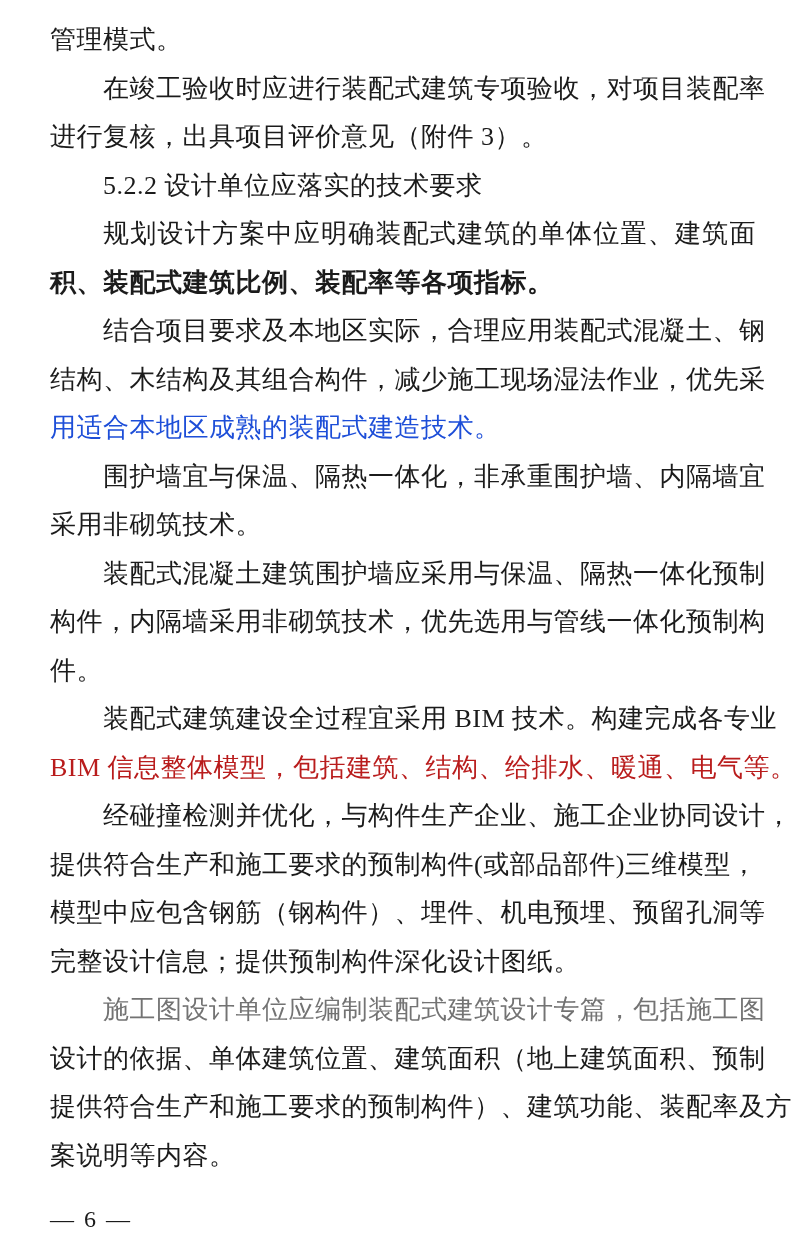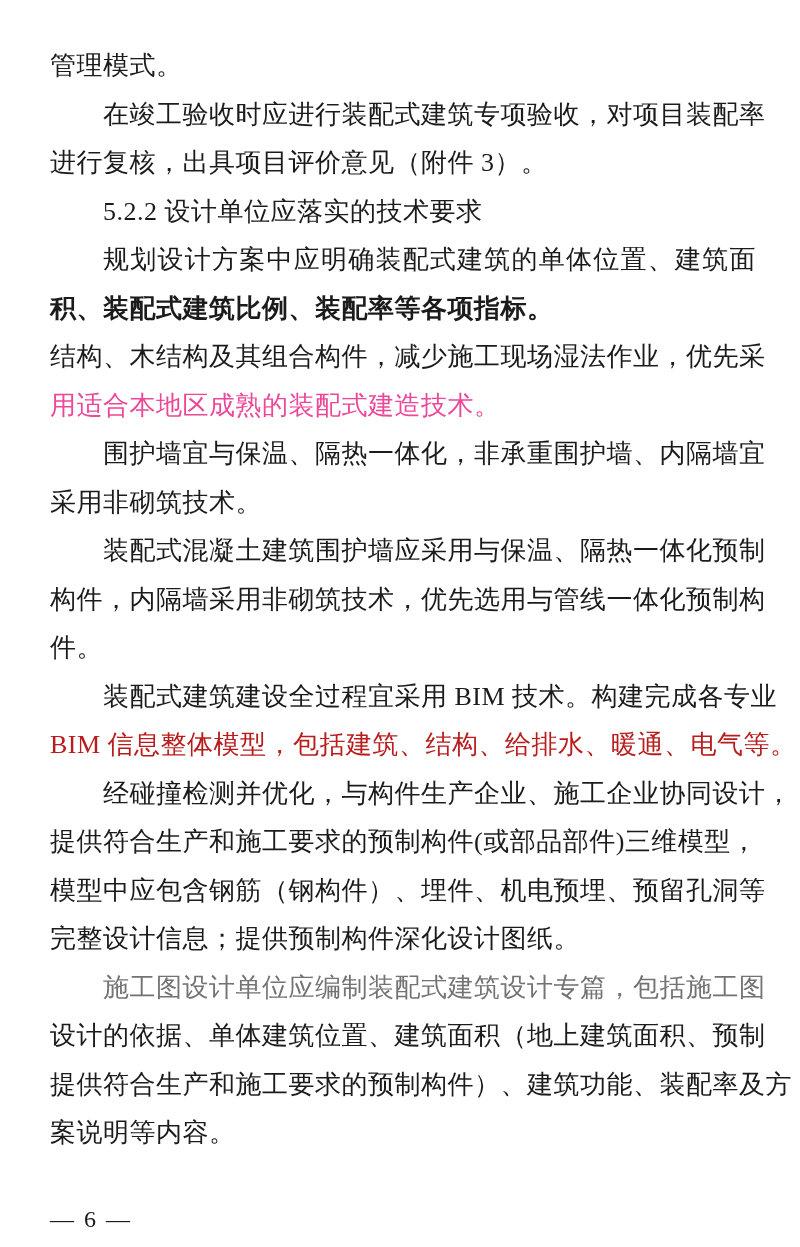--- a/index.html
+++ b/index.html
@@ -14,21 +14,21 @@
     overflow: hidden;
   }
   .page {
     position: relative;
     width: 800px;
     height: 1247px;
     background: #ffffff;
   }
   .content {
     position: absolute;
-    top: 42px;
+    top: 16px;
     left: 50px;
     width: 706px;
   }
   .line {
     font-size: 26px;
     line-height: 48.5px;
     height: 48.5px;
     white-space: nowrap;
     letter-spacing: 0.5px;
     color: #1b1b1b;
@@ -54,22 +54,23 @@
 <body style="background: rgb(255, 255, 255);">
 
 <div class="page">
   <div class="content" id="doc-lines">
       <div class="line" style="color: rgb(27, 27, 27);">管理模式。</div>
       <div class="line indent full" style="color: rgb(27, 27, 27);">在竣工验收时应进行装配式建筑专项验收，对项目装配率</div>
       <div class="line" style="color: rgb(27, 27, 27);">进行复核，出具项目评价意见（附件 3）。</div>
       <div class="line indent" style="color: rgb(27, 27, 27);">5.2.2 设计单位应落实的技术要求</div>
       <div class="line indent full" style="color: rgb(27, 27, 27);">规划设计方案中应明确装配式建筑的单体位置、建筑面</div>
       <div class="line" style="color: rgb(27, 27, 27); font-weight: bold;">积、装配式建筑比例、装配率等各项指标。</div>
+      <div class="line indent full" style="color: rgb(27, 27, 27);">结合项目要求及本地区实际，合理应用装配式混凝土、钢</div>
       <div class="line full" style="color: rgb(27, 27, 27);">结构、木结构及其组合构件，减少施工现场湿法作业，优先采</div>
-      <div class="line" style="color: #ec4899;">用适合本地区成熟的装配式建造技术。</div>
+      <div class="line" style="color: #1d4ed8;">用适合本地区成熟的装配式建造技术。</div>
       <div class="line indent full" style="color: rgb(27, 27, 27);">围护墙宜与保温、隔热一体化，非承重围护墙、内隔墙宜</div>
       <div class="line" style="color: rgb(27, 27, 27);">采用非砌筑技术。</div>
       <div class="line indent full" style="color: rgb(27, 27, 27);">装配式混凝土建筑围护墙应采用与保温、隔热一体化预制</div>
       <div class="line full" style="color: rgb(27, 27, 27);">构件，内隔墙采用非砌筑技术，优先选用与管线一体化预制构</div>
       <div class="line" style="color: rgb(27, 27, 27);">件。</div>
       <div class="line indent full" style="color: rgb(27, 27, 27);">装配式建筑建设全过程宜采用 BIM 技术。构建完成各专业</div>
       <div class="line full" style="color: #b91c1c;">BIM 信息整体模型，包括建筑、结构、给排水、暖通、电气等。</div>
       <div class="line indent full" style="color: rgb(27, 27, 27);">经碰撞检测并优化，与构件生产企业、施工企业协同设计，</div>
       <div class="line full" style="color: rgb(27, 27, 27);">提供符合生产和施工要求的预制构件(或部品部件)三维模型，</div>
       <div class="line full" style="color: rgb(27, 27, 27);">模型中应包含钢筋（钢构件）、埋件、机电预埋、预留孔洞等</div>

